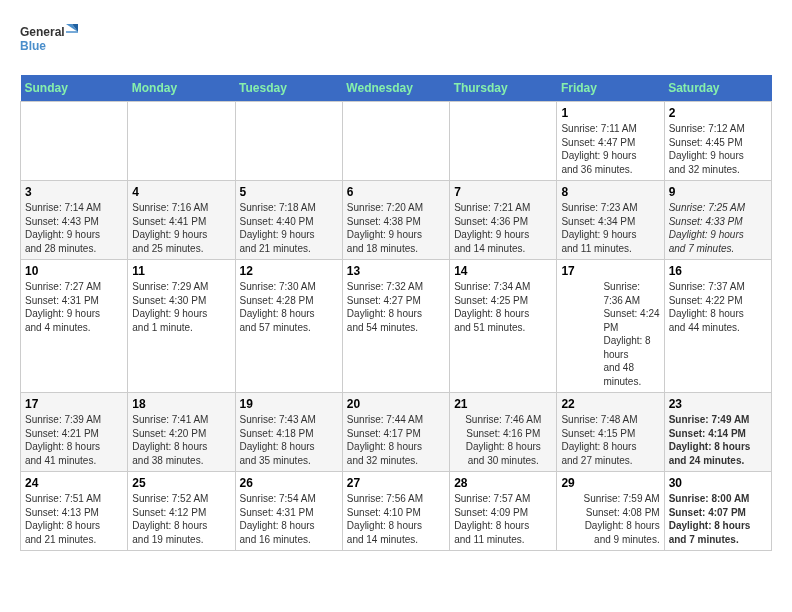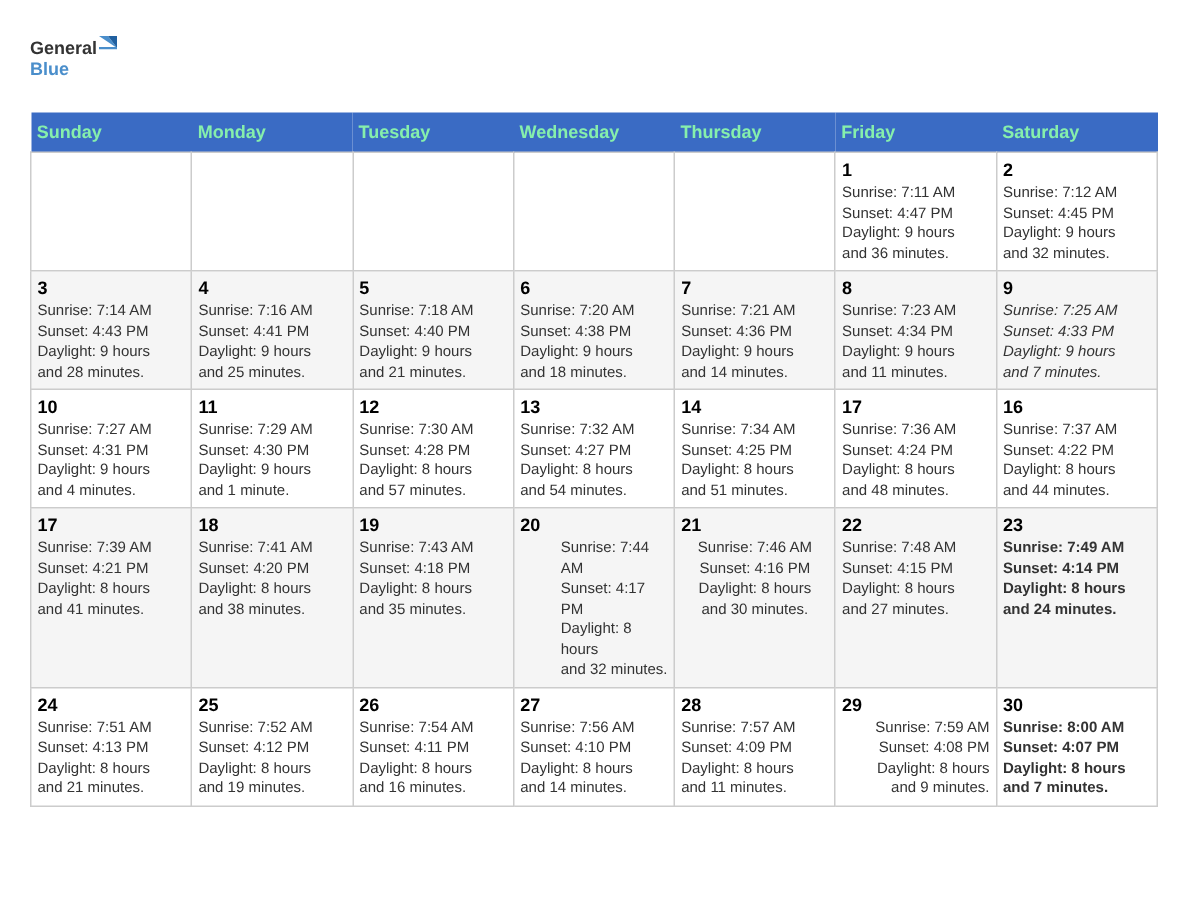--- a/index.html
+++ b/index.html
@@ -206,21 +206,21 @@
         </td>
         <td>
           <div class="day-num">14</div>
           <div class="day-info" style="white-space: pre-line;">Sunrise: 7:34 AM
 Sunset: 4:25 PM
 Daylight: 8 hours
 and 51 minutes.</div>
         </td>
         <td>
           <div class="day-num">17</div>
-          <div class="day-info" style="white-space: pre-line;">Sunrise: 7:36 AM
+          <div class="day-info" style="white-space: pre-line; margin-left: 42px;">Sunrise: 7:36 AM
 Sunset: 4:24 PM
 Daylight: 8 hours
 and 48 minutes.</div>
         </td>
         <td>
           <div class="day-num">16</div>
           <div class="day-info" style="white-space: pre-line;">Sunrise: 7:37 AM
 Sunset: 4:22 PM
 Daylight: 8 hours
 and 44 minutes.</div>
@@ -243,21 +243,21 @@
         </td>
         <td>
           <div class="day-num">19</div>
           <div class="day-info" style="white-space: pre-line;">Sunrise: 7:43 AM
 Sunset: 4:18 PM
 Daylight: 8 hours
 and 35 minutes.</div>
         </td>
         <td>
           <div class="day-num">20</div>
-          <div class="day-info" style="white-space: pre-line; margin-left: 27px;">Sunrise: 7:44 AM
+          <div class="day-info" style="white-space: pre-line;">Sunrise: 7:44 AM
 Sunset: 4:17 PM
 Daylight: 8 hours
 and 32 minutes.</div>
         </td>
         <td>
           <div class="day-num">21</div>
           <div class="day-info" style="white-space: pre-line; text-align: center;">Sunrise: 7:46 AM
 Sunset: 4:16 PM
 Daylight: 8 hours
 and 30 minutes.</div>
@@ -288,21 +288,21 @@
         <td>
           <div class="day-num">25</div>
           <div class="day-info" style="white-space: pre-line;">Sunrise: 7:52 AM
 Sunset: 4:12 PM
 Daylight: 8 hours
 and 19 minutes.</div>
         </td>
         <td>
           <div class="day-num">26</div>
           <div class="day-info" style="white-space: pre-line;">Sunrise: 7:54 AM
-Sunset: 4:11 PM
+Sunset: 4:31 PM
 Daylight: 8 hours
 and 16 minutes.</div>
         </td>
         <td>
           <div class="day-num">27</div>
           <div class="day-info" style="white-space: pre-line;">Sunrise: 7:56 AM
 Sunset: 4:10 PM
 Daylight: 8 hours
 and 14 minutes.</div>
         </td>

